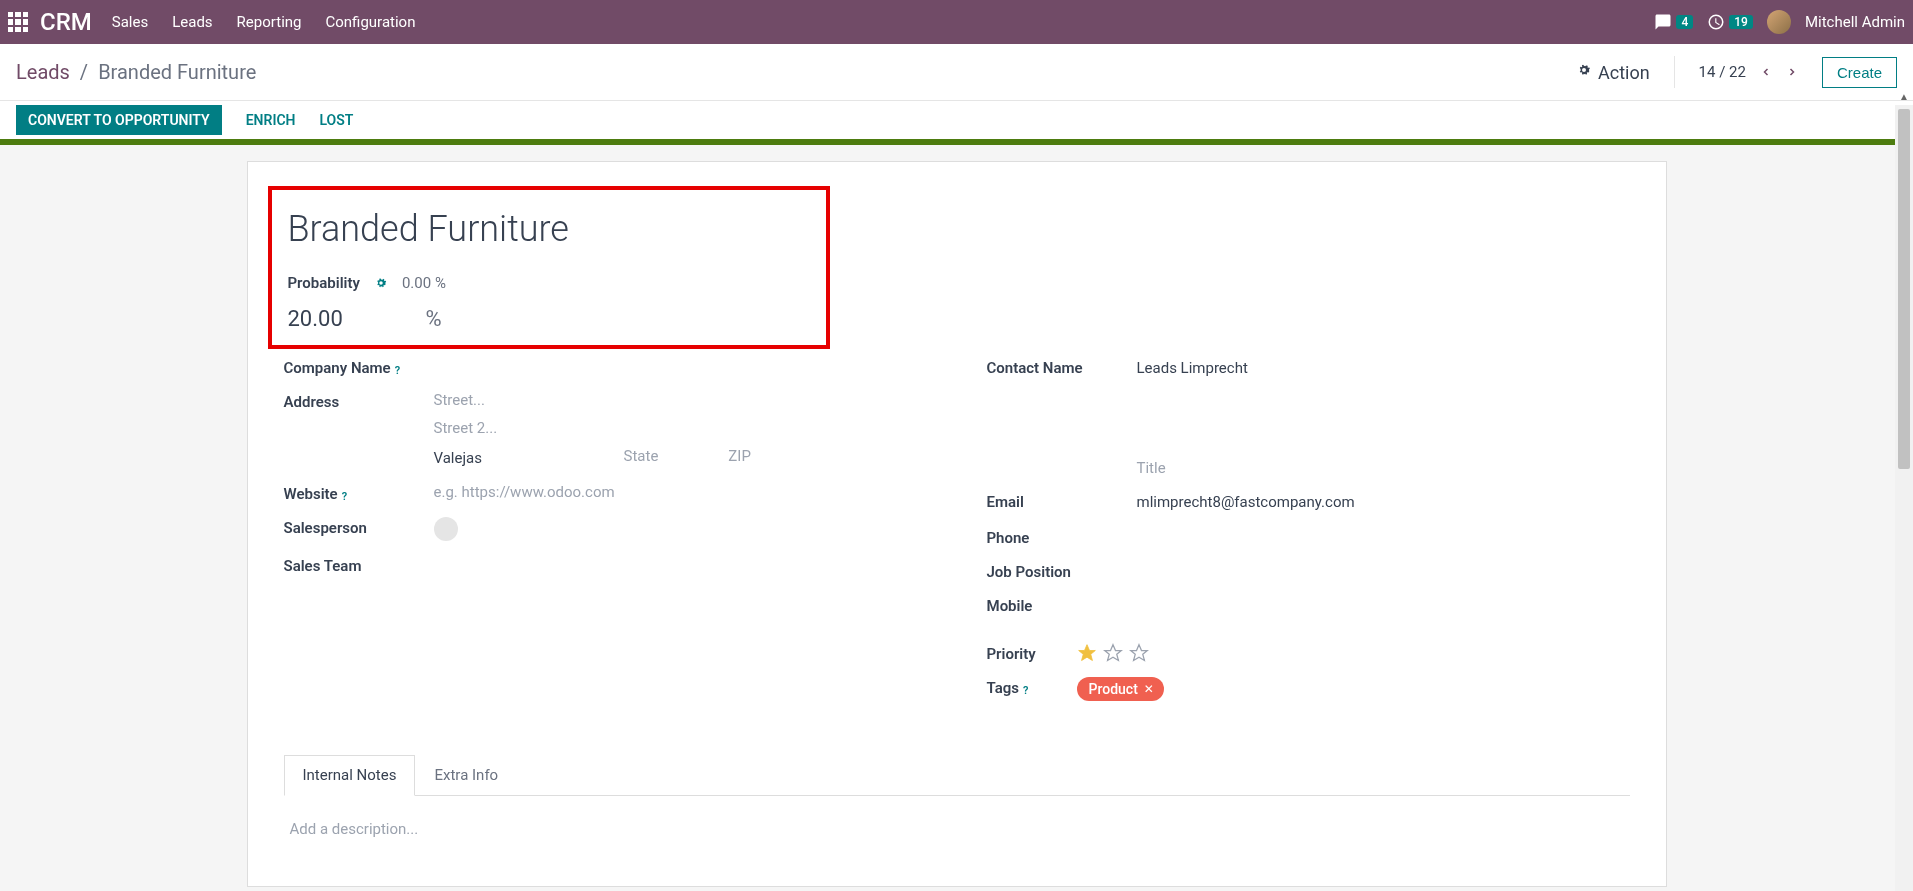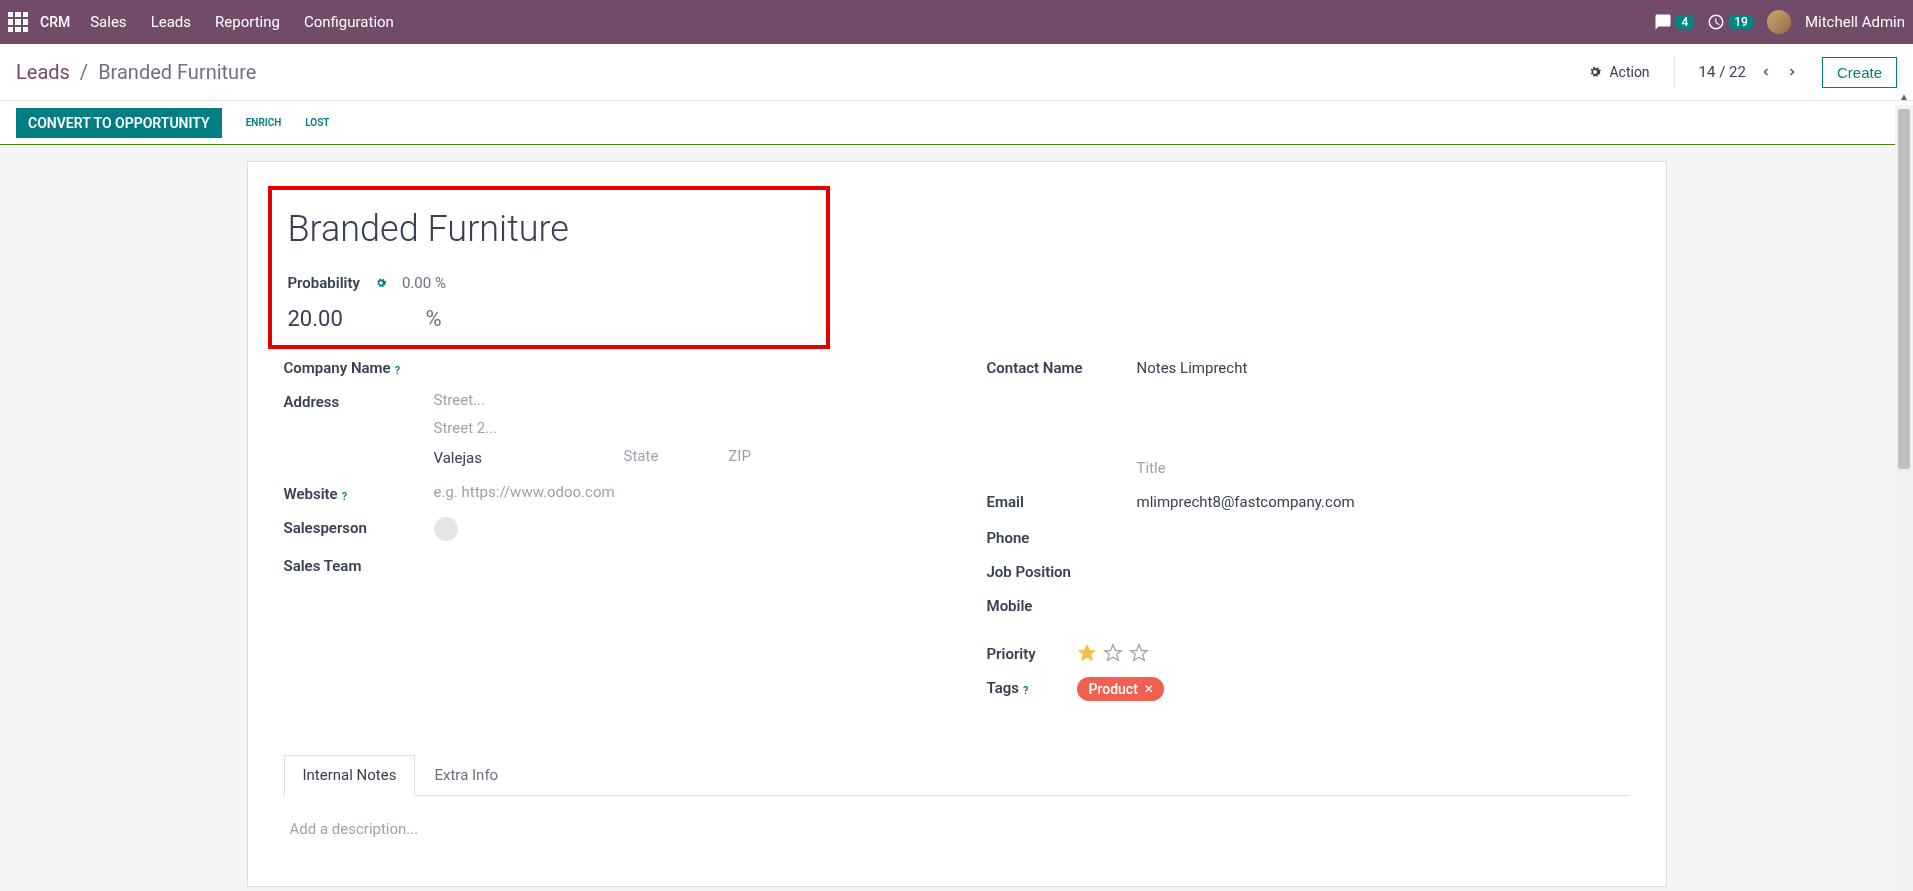--- a/index.html
+++ b/index.html
@@ -2,47 +2,47 @@
 <html><head>
 <meta charset="utf-8">
 <style>
 * { box-sizing: border-box; margin: 0; padding: 0; }
 body { font-family: -apple-system, BlinkMacSystemFont, "Segoe UI", Roboto, "Helvetica Neue", Arial, sans-serif; background: #f5f5f5; color: #374151; font-size: 14px; }
 
 
 .topbar { background: #714B67; color: #fff; height: 44px; display: flex; align-items: center; padding: 0 8px; }
 .apps-icon { width: 20px; height: 20px; display: grid; grid-template-columns: repeat(3,1fr); grid-template-rows: repeat(3,1fr); gap: 2px; margin-right: 12px; cursor: pointer; }
 .apps-icon span { background: #fff; width: 100%; height: 100%; }
-.brand { font-size: 14px; font-weight: 500; margin-right: 20px; cursor: pointer; }
+.brand { font-size: 24px; font-weight: 500; margin-right: 20px; cursor: pointer; }
 .nav-item { margin-right: 24px; cursor: pointer; font-size: 15px; }
 .topbar-right { margin-left: auto; display: flex; align-items: center; gap: 14px; }
 .badge-group { display: flex; align-items: center; gap: 4px; cursor: pointer; }
 .badge { background: #008784; color: #fff; border-radius: 3px; padding: 0 5px; font-size: 12px; font-weight: 500; }
 .avatar { width: 24px; height: 24px; border-radius: 50%; background: linear-gradient(135deg,#d4a574,#8b6f47); }
 .user-name { cursor: pointer; font-size: 15px; }
 .icon-svg { width: 18px; height: 18px; fill: #fff; }
 
 
 .header-row { background: #fff; border-bottom: 1px solid #e5e5e5; display: flex; align-items: center; padding: 12px 16px; }
 .breadcrumb { font-size: 20px; display: flex; align-items: center; gap: 10px; }
 .breadcrumb .link { color: #714B67; cursor: pointer; }
 .breadcrumb .sep { color: #6b7280; }
 .breadcrumb .current { color: #6b7280; }
 .header-right { margin-left: auto; display: flex; align-items: center; gap: 24px; }
-.action-btn { display: flex; align-items: flex-start; gap: 6px; cursor: pointer; font-size: 14px; color: #374151; }
+.action-btn { display: flex; align-items: flex-start; gap: 6px; cursor: pointer; font-size: 18px; color: #374151; }
 .divider { width: 1px; height: 32px; background: #e5e5e5; }
 .pager { display: flex; align-items: center; gap: 14px; font-size: 15px; color: #374151; }
 .chevron { cursor: pointer; color: #714B67; width: 12px; height: 12px; }
 .create-btn { border: 1px solid #017e84; color: #017e84; background: #fff; padding: 6px 14px; font-size: 15px; cursor: pointer; }
 .gear-icon { width: 16px; height: 16px; fill: #374151; }
 
 
-.action-row { background: #fff; border-bottom: 1px solid #4d7c0f; display: flex; align-items: center; padding: 0 16px; height: 44px; gap: 24px; }
+.action-row { background: #fff; border-bottom: 6px solid #4d7c0f; display: flex; align-items: center; padding: 0 16px; height: 44px; gap: 24px; }
 .primary-action { background: #017e84; color: #fff; padding: 7px 12px; font-weight: 600; font-size: 14px; cursor: pointer; }
-.secondary-action { color: #017e84; font-weight: 600; font-size: 10px; cursor: pointer; }
+.secondary-action { color: #017e84; font-weight: 600; font-size: 14px; cursor: pointer; }
 
 
 .content-wrap { padding: 16px 48px; position: relative; }
 .form-sheet { background: #fff; border: 1px solid #ddd; max-width: 1420px; margin: 0 auto; padding: 24px 36px 24px 36px; }
 
 .highlighted { border: 4px solid #e60000; padding: 18px 0 14px 0; margin-bottom: 8px; margin-left: -16px; margin-right: 800px; padding-left: 16px; }
 .lead-title { font-size: 36px; font-weight: 300; color: #374151; margin-bottom: 24px; }
 .prob-row { display: flex; align-items: center; gap: 14px; font-size: 15px; margin-bottom: 14px; }
 .prob-row .label { font-weight: 600; }
 .prob-gear { width: 14px; height: 14px; fill: #017e84; }
@@ -218,21 +218,21 @@
           <div class="field-value">
               <span class="input-text"></span>
             </div>
         </div>
       </div>
 
       <div>
         <div class="field-row">
           <div class="field-label">Contact Name</div>
           <div class="field-value contact-row">
-            <span class="input-text value">Notes Limprecht</span>
+            <span class="input-text value">Leads Limprecht</span>
             <span class="title-ph placeholder">Title</span>
           </div>
         </div>
         <div class="field-row">
           <div class="field-label">Email</div>
           <div class="field-value">
               <span class="input-text">mlimprecht8@fastcompany.com</span>
             </div>
         </div>
         <div class="field-row">

